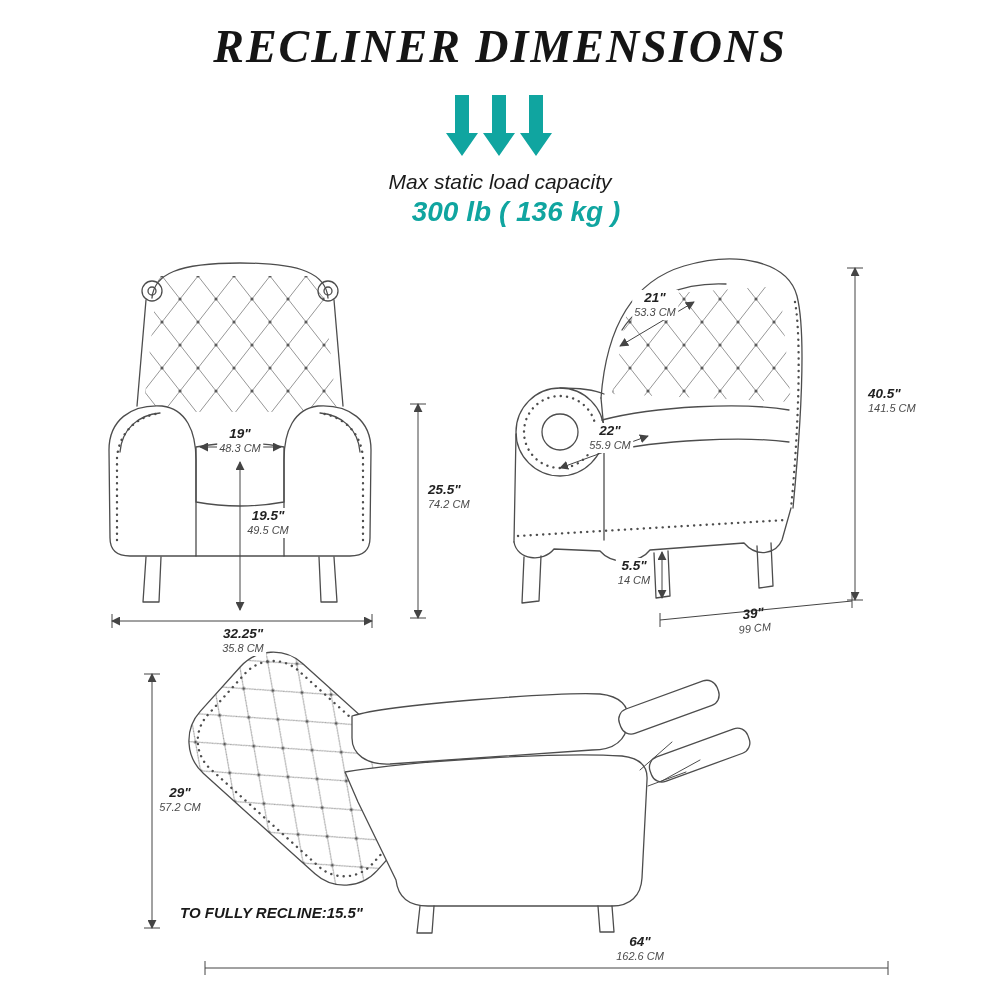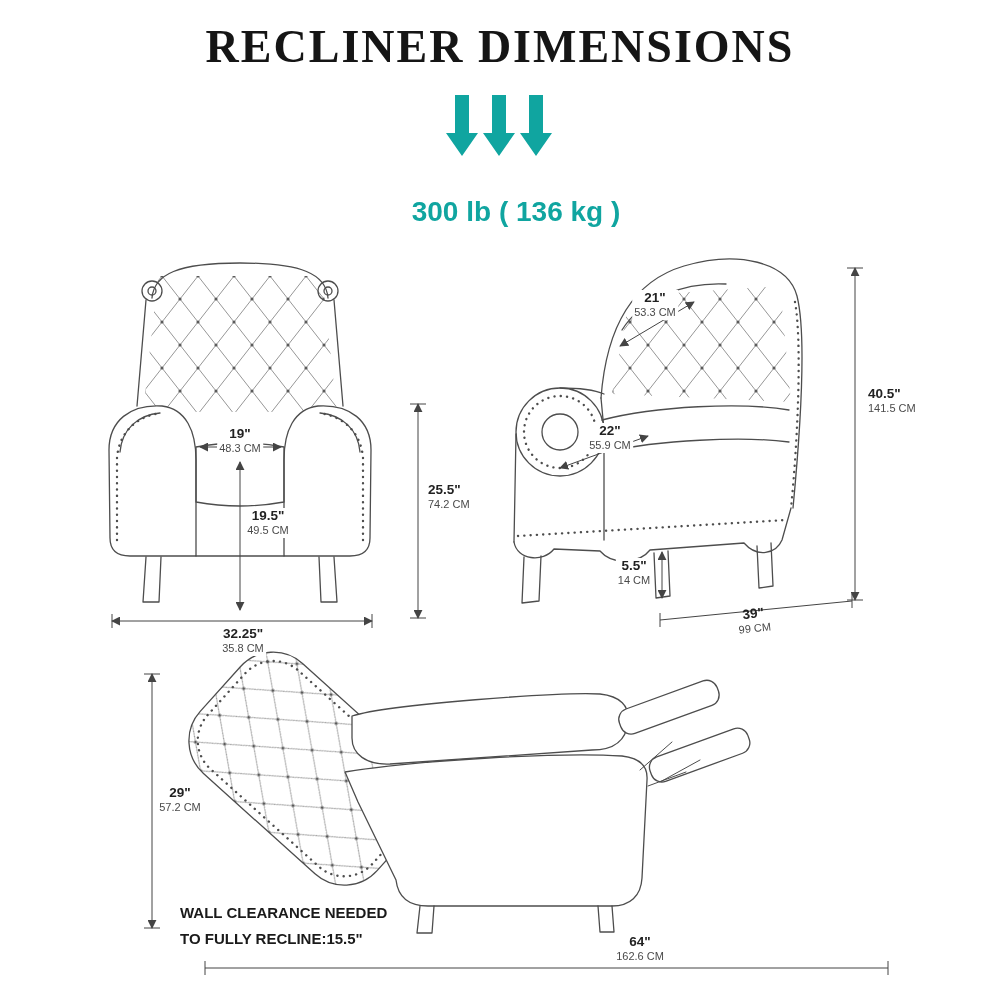--- a/index.html
+++ b/index.html
@@ -1,17 +1,17 @@
 <!DOCTYPE html>
 <html><head>
 <meta charset="utf-8">
 <style>
   html,body{margin:0;padding:0;background:#fff;}
   .page{position:relative;width:1000px;height:1000px;background:#fff;overflow:hidden;
-        font-family:"Liberation Sans",sans-serif;}
+        font-family:"Liberation Sans",sans-serif;font-style:italic;}
   .abs{position:absolute;}
   .title{left:0;top:20px;width:1000px;text-align:center;
          font-family:"Liberation Serif",serif;font-weight:bold;font-size:46px;
          letter-spacing:2px;color:#151515;}
   .cap-label{left:0;top:170px;width:1000px;text-align:center;font-size:21px;color:#1a1a1a;}
   .cap-value{left:0;top:196px;width:1000px;text-align:center;font-size:28px;font-weight:bold;color:#10a5a0;padding-left:16px;}
   .dim{position:absolute;text-align:center;transform:translateX(-50%);
        line-height:1.22;background:#fff;padding:0 2px;}
   .dim .in{display:block;font-size:13.5px;font-weight:bold;color:#222;}
   .dim .cm{display:block;font-size:11px;color:#4a4a4a;}
@@ -145,20 +145,21 @@
       <line x1="152" y1="674" x2="152" y2="928" marker-start="url(#ah)" marker-end="url(#ah)"></line>
       <line x1="144" y1="674" x2="160" y2="674"></line>
       <line x1="144" y1="928" x2="160" y2="928"></line>
       <line x1="205" y1="968" x2="888" y2="968"></line>
       <line x1="205" y1="961" x2="205" y2="975"></line>
       <line x1="888" y1="961" x2="888" y2="975"></line>
     </g>
   </svg>
 
   <div class="abs title">RECLINER DIMENSIONS</div>
+  <div class="abs cap-label">Max static load capacity</div>
   <div class="abs cap-value">300 lb ( 136 kg )</div>
 
   <div class="dim" style="left:240px;top:426px;">
     <span class="in">19"</span>
     <span class="cm">48.3 CM</span>
   </div>
   <div class="dim" style="left:268px;top:508px;">
     <span class="in">19.5"</span>
     <span class="cm">49.5 CM</span>
   </div>
@@ -194,17 +195,16 @@
 
   <div class="dim" style="left:180px;top:785px;">
     <span class="in">29"</span>
     <span class="cm">57.2 CM</span>
   </div>
   <div class="dim" style="left:640px;top:934px;">
     <span class="in">64"</span>
     <span class="cm">162.6 CM</span>
   </div>
   <div class="wall">
-    <div>WALL CLEARANCE NEEDED</div>
     <div>TO FULLY RECLINE:15.5"</div>
   </div>
 
 </div>
 
 </body></html>

